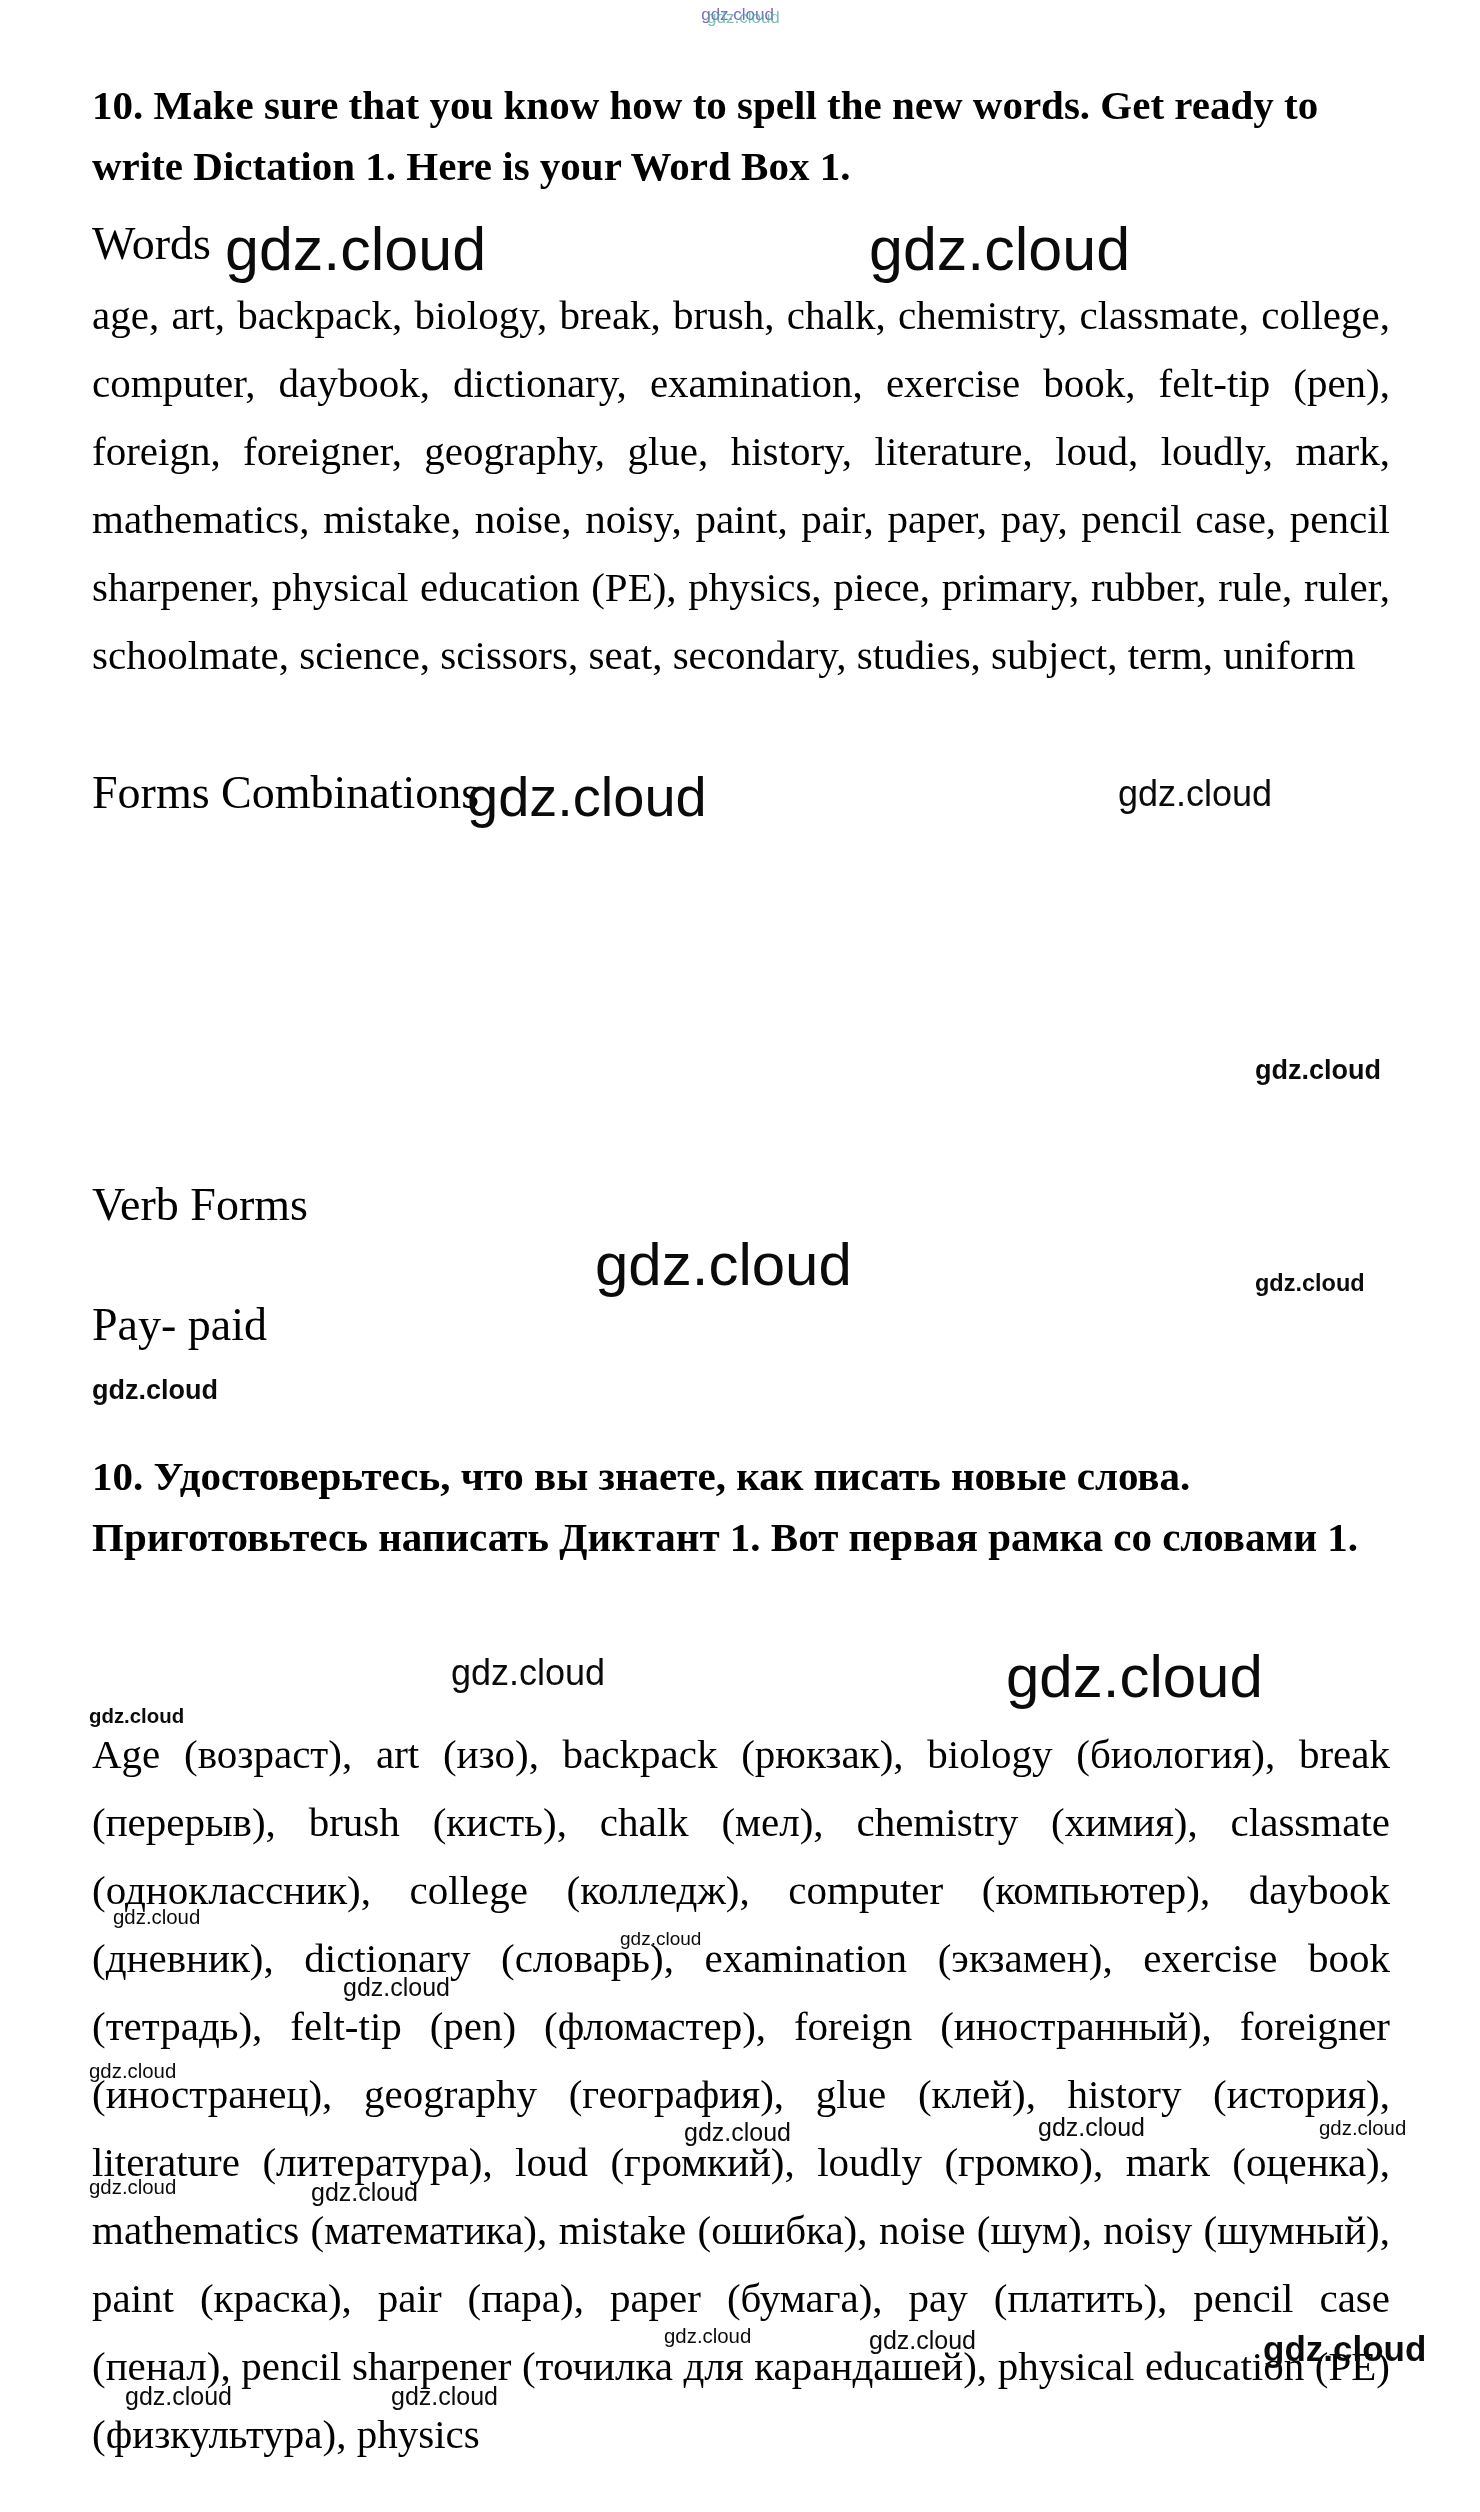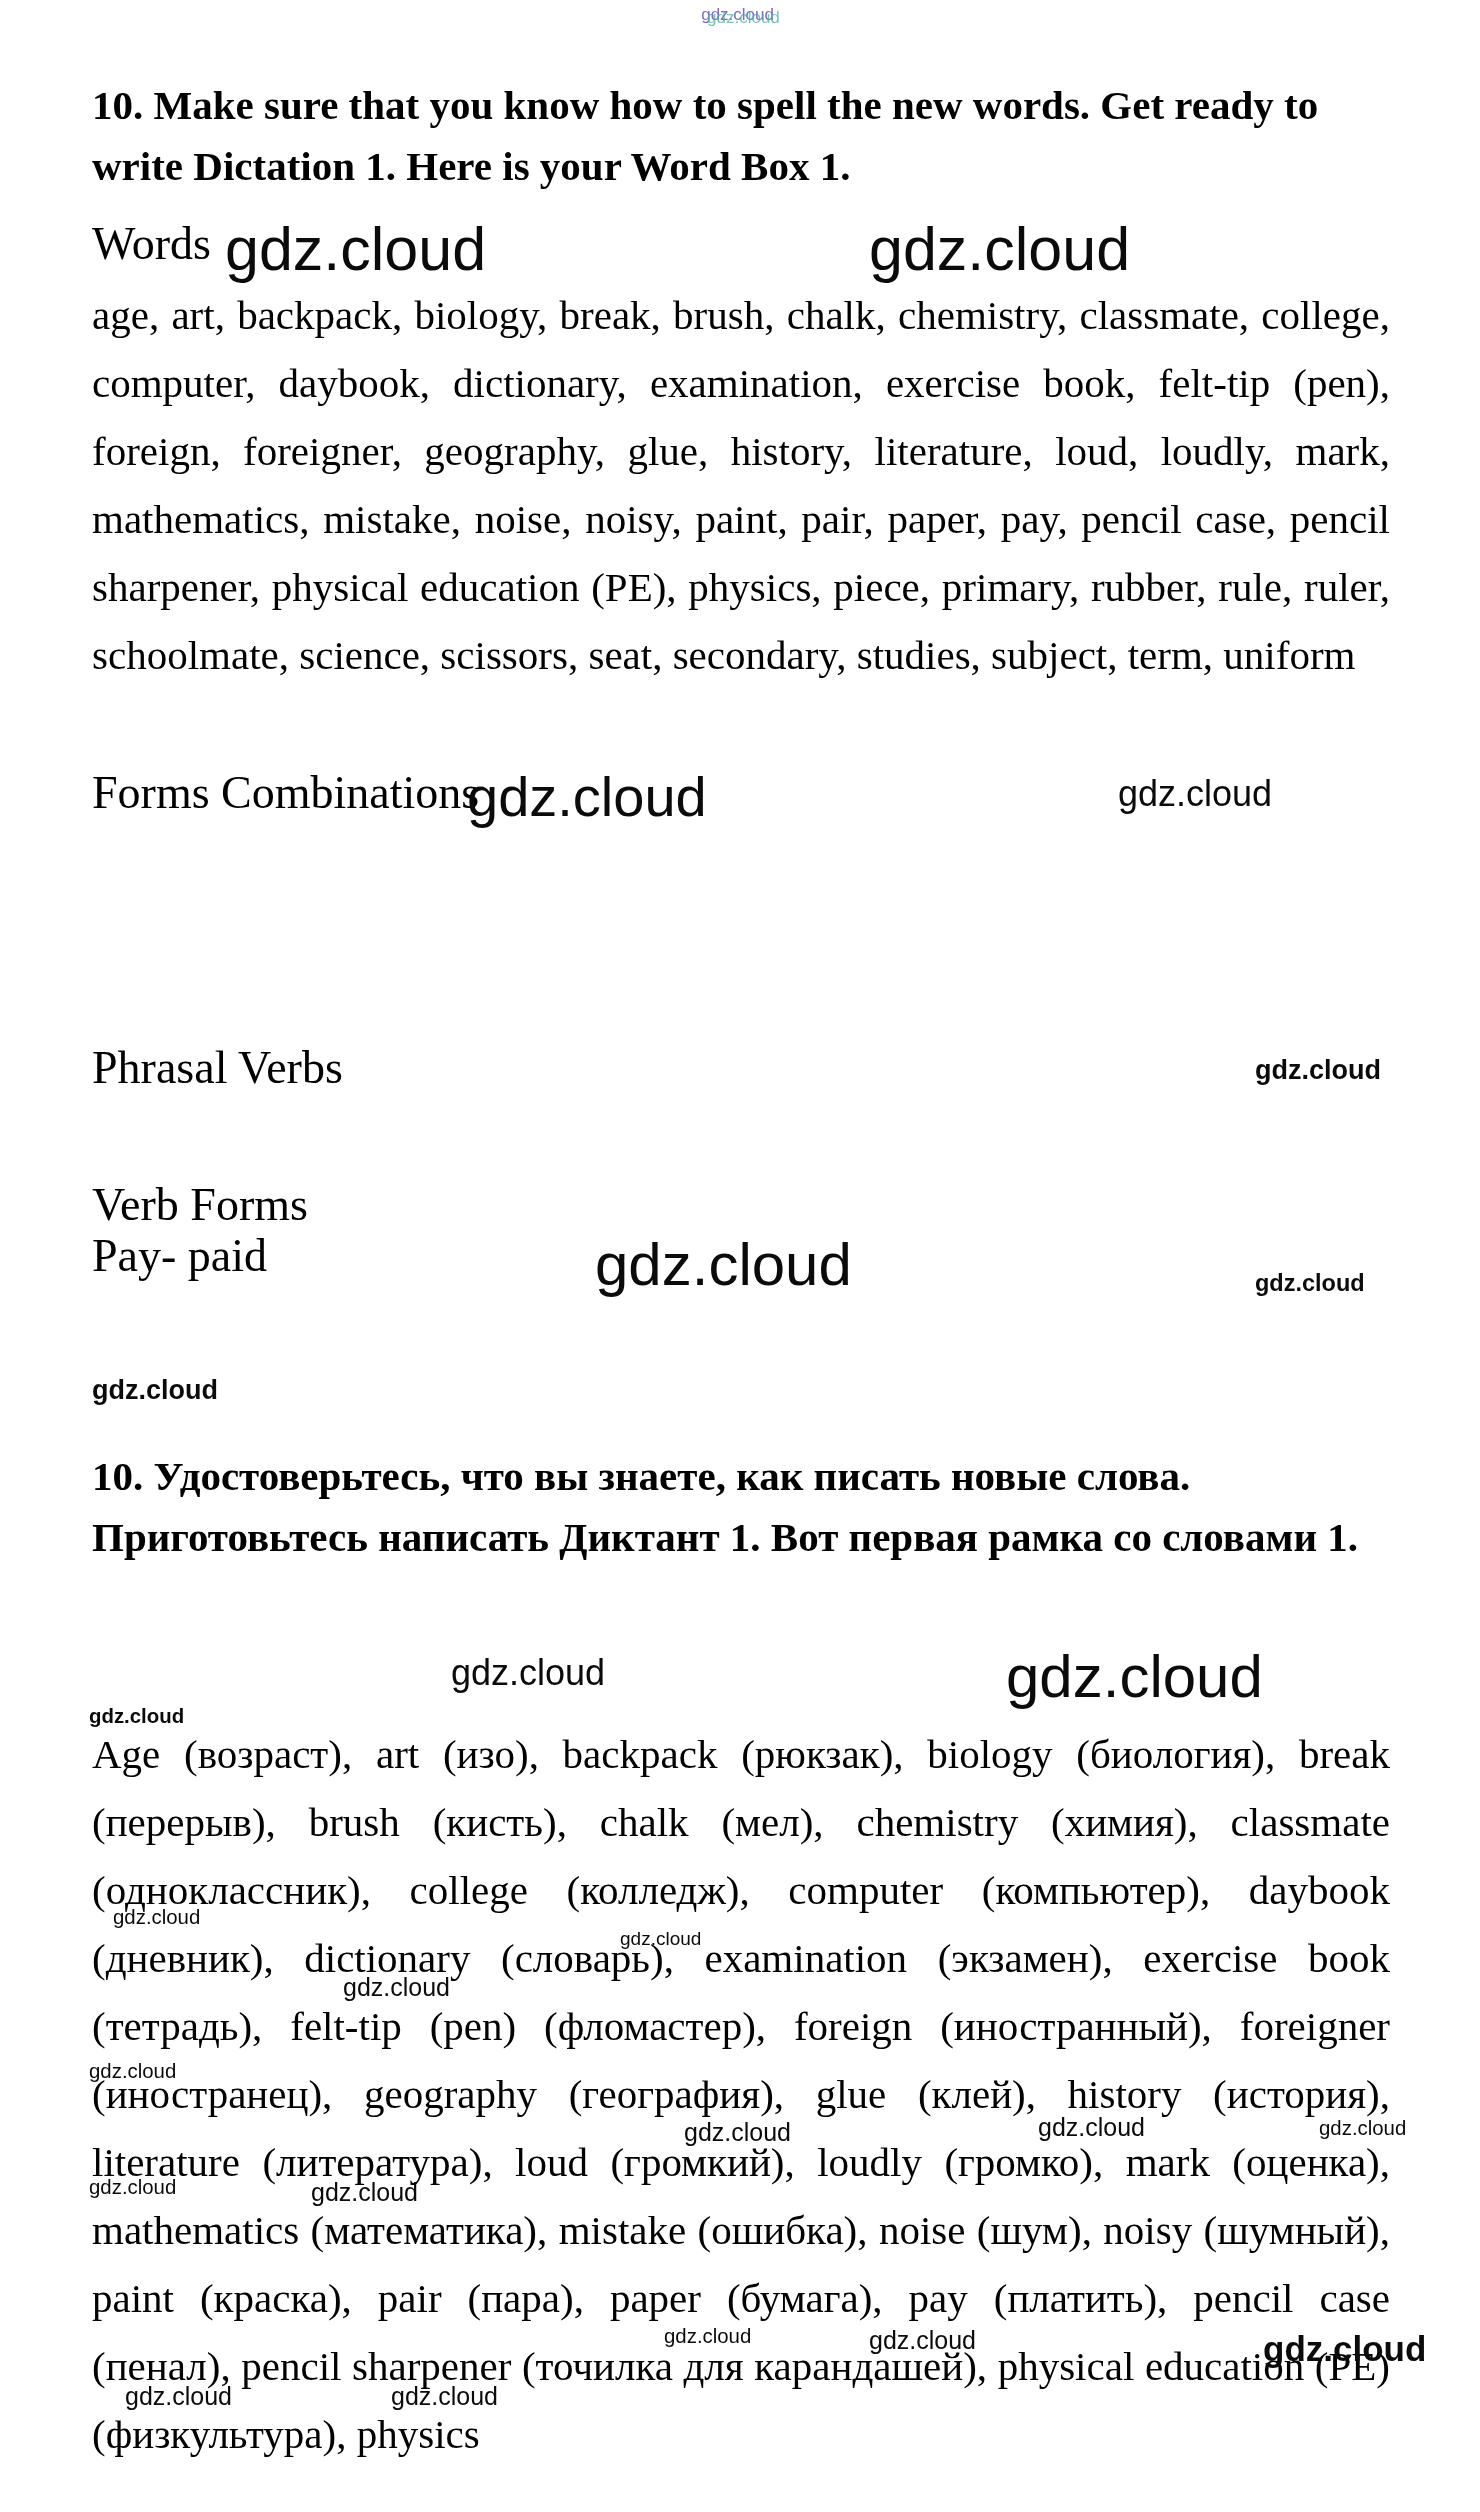--- a/index.html
+++ b/index.html
@@ -58,27 +58,26 @@
   <span class="wm" style="left:225px; top:219px; font-size:61px;">gdz.cloud</span>
   <span class="wm" style="left:869px; top:219px; font-size:61px;">gdz.cloud</span>
 
   <div class="abs body-text" style="left:92px; top:281px;">age, art, backpack, biology, break, brush, chalk, chemistry, classmate, college, computer, daybook, dictionary, examination, exercise book, felt-tip (pen), foreign, foreigner, geography, glue, history, literature, loud, loudly, mark, mathematics, mistake, noise, noisy, paint, pair, paper, pay, pencil case, pencil sharpener, physical education (PE), physics, piece, primary, rubber, rule, ruler, schoolmate, science, scissors, seat, secondary, studies, subject, term, uniform</div>
 
   <div class="abs label" style="left:92px; top:759px;">Forms Combinations</div>
   <span class="wm" style="left:467px; top:769px; font-size:56px;">gdz.cloud</span>
   <span class="wm" style="left:1118px; top:776px; font-size:36px;">gdz.cloud</span>
 
 
-  <div class="abs label" style="left:92px; top:1034px;">Phrasal Verbs</div>
   <span class="wm" style="left:1255px; top:1057px; font-size:27px; font-weight:bold;">gdz.cloud</span>
 
 
   <div class="abs label" style="left:92px; top:1171px;">Verb Forms</div>
 
-  <div class="abs label" style="left:92px; top:1222px;">Pay- paid</div>
+  <div class="abs label" style="left:92px; top:1291px;">Pay- paid</div>
   <span class="wm" style="left:595px; top:1235px; font-size:60px;">gdz.cloud</span>
   <span class="wm" style="left:1255px; top:1272px; font-size:23.5px; font-weight:bold;">gdz.cloud</span>
 
   <span class="wm" style="left:92px; top:1377px; font-size:27px; font-weight:bold;">gdz.cloud</span>
 
   <div class="abs heading" style="left:92px; top:1446px; width:1271px;">10. Удостоверьтесь, что вы знаете, как писать новые слова. Приготовьтесь написать Диктант 1. Вот первая рамка со словами 1.</div>
 
   <span class="wm" style="left:451px; top:1655px; font-size:36px;">gdz.cloud</span>
   <span class="wm" style="left:1006px; top:1647px; font-size:60px;">gdz.cloud</span>
   <span class="wm" style="left:89px; top:1706px; font-size:20.4px; font-weight:bold;">gdz.cloud</span>

